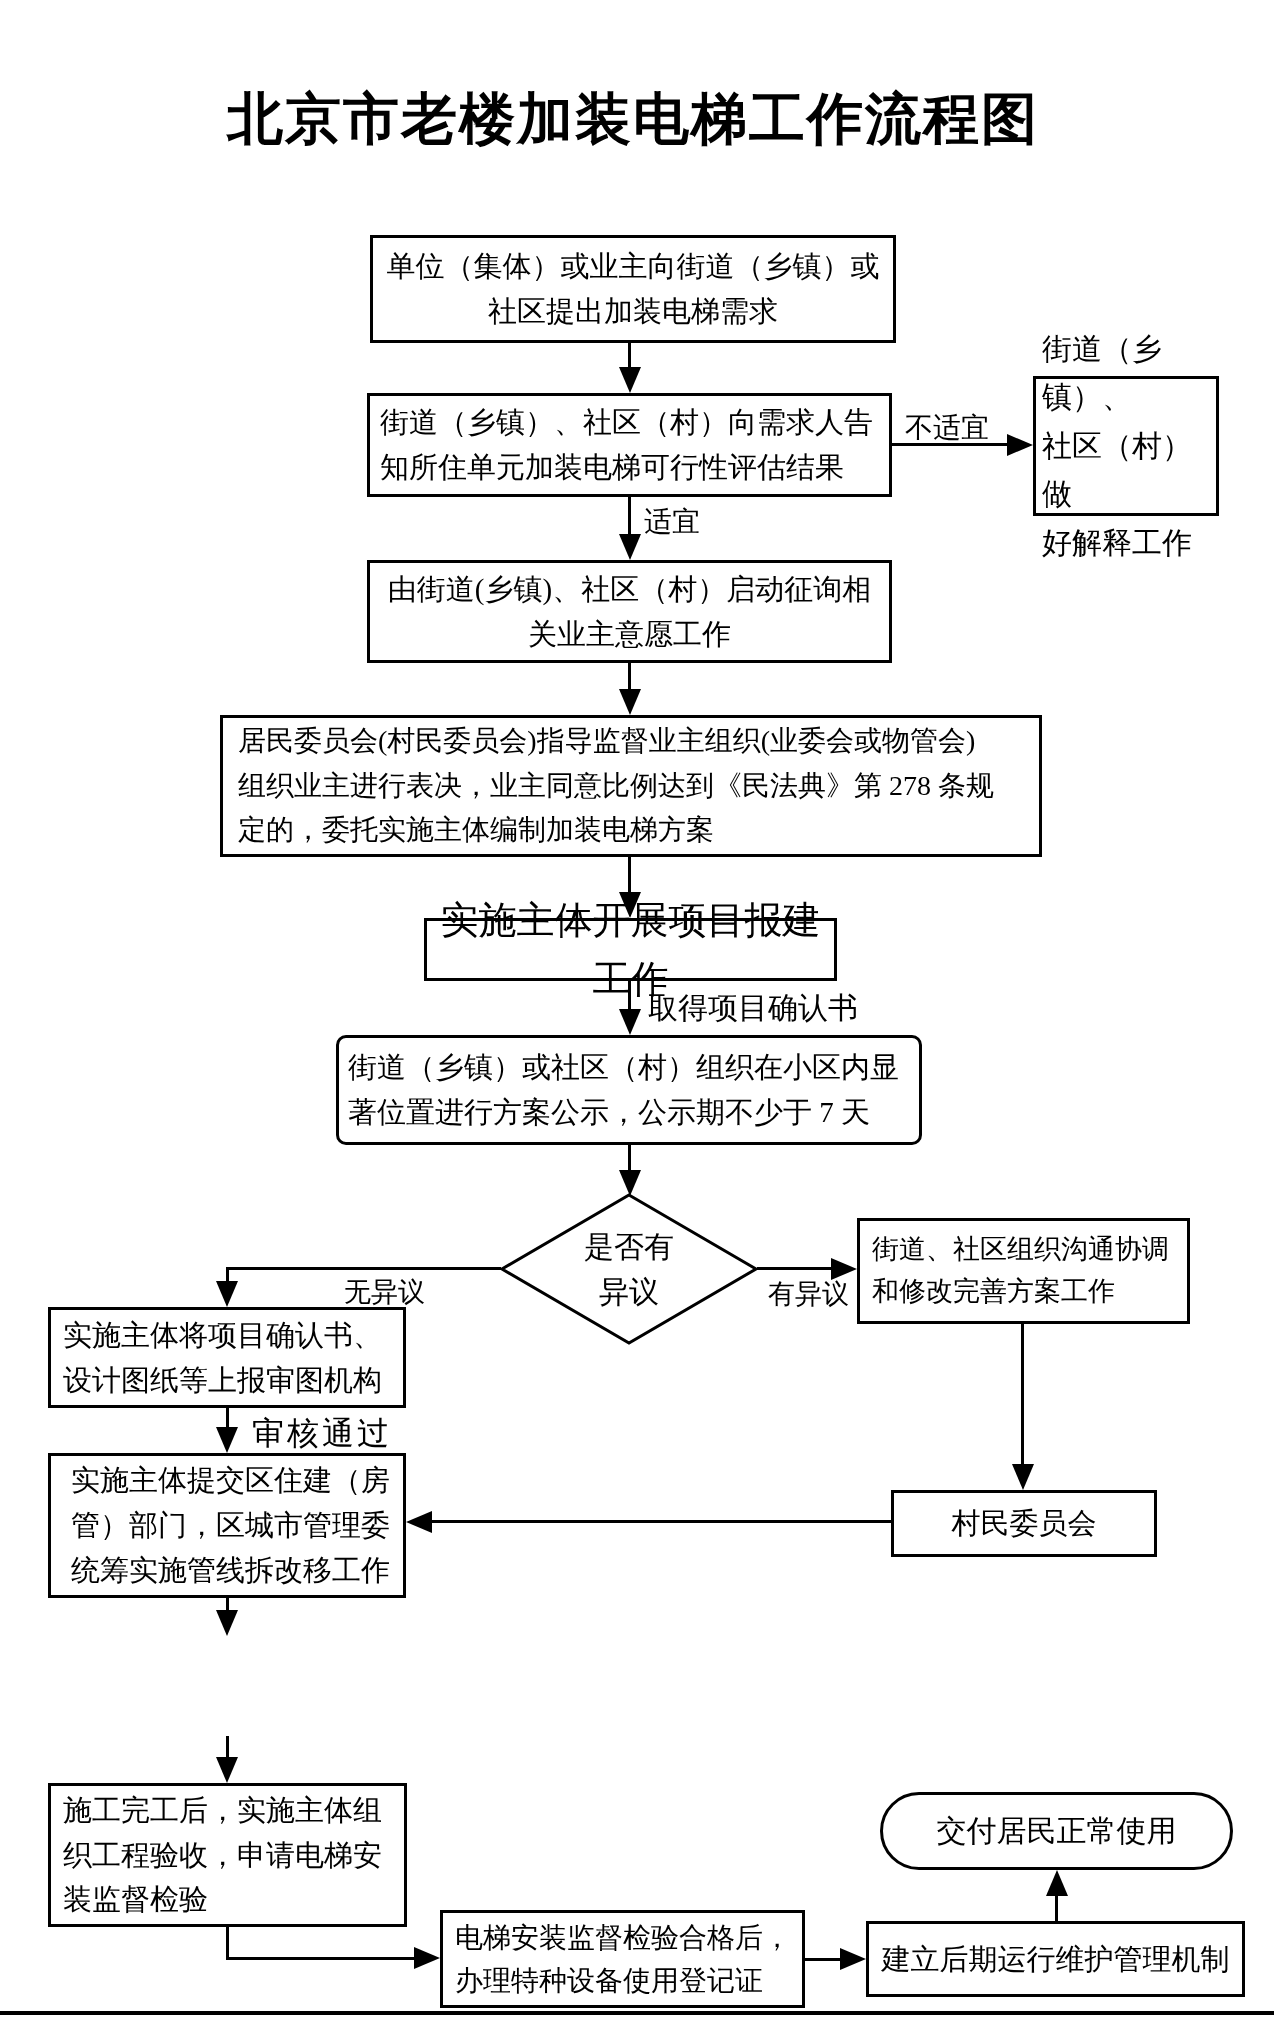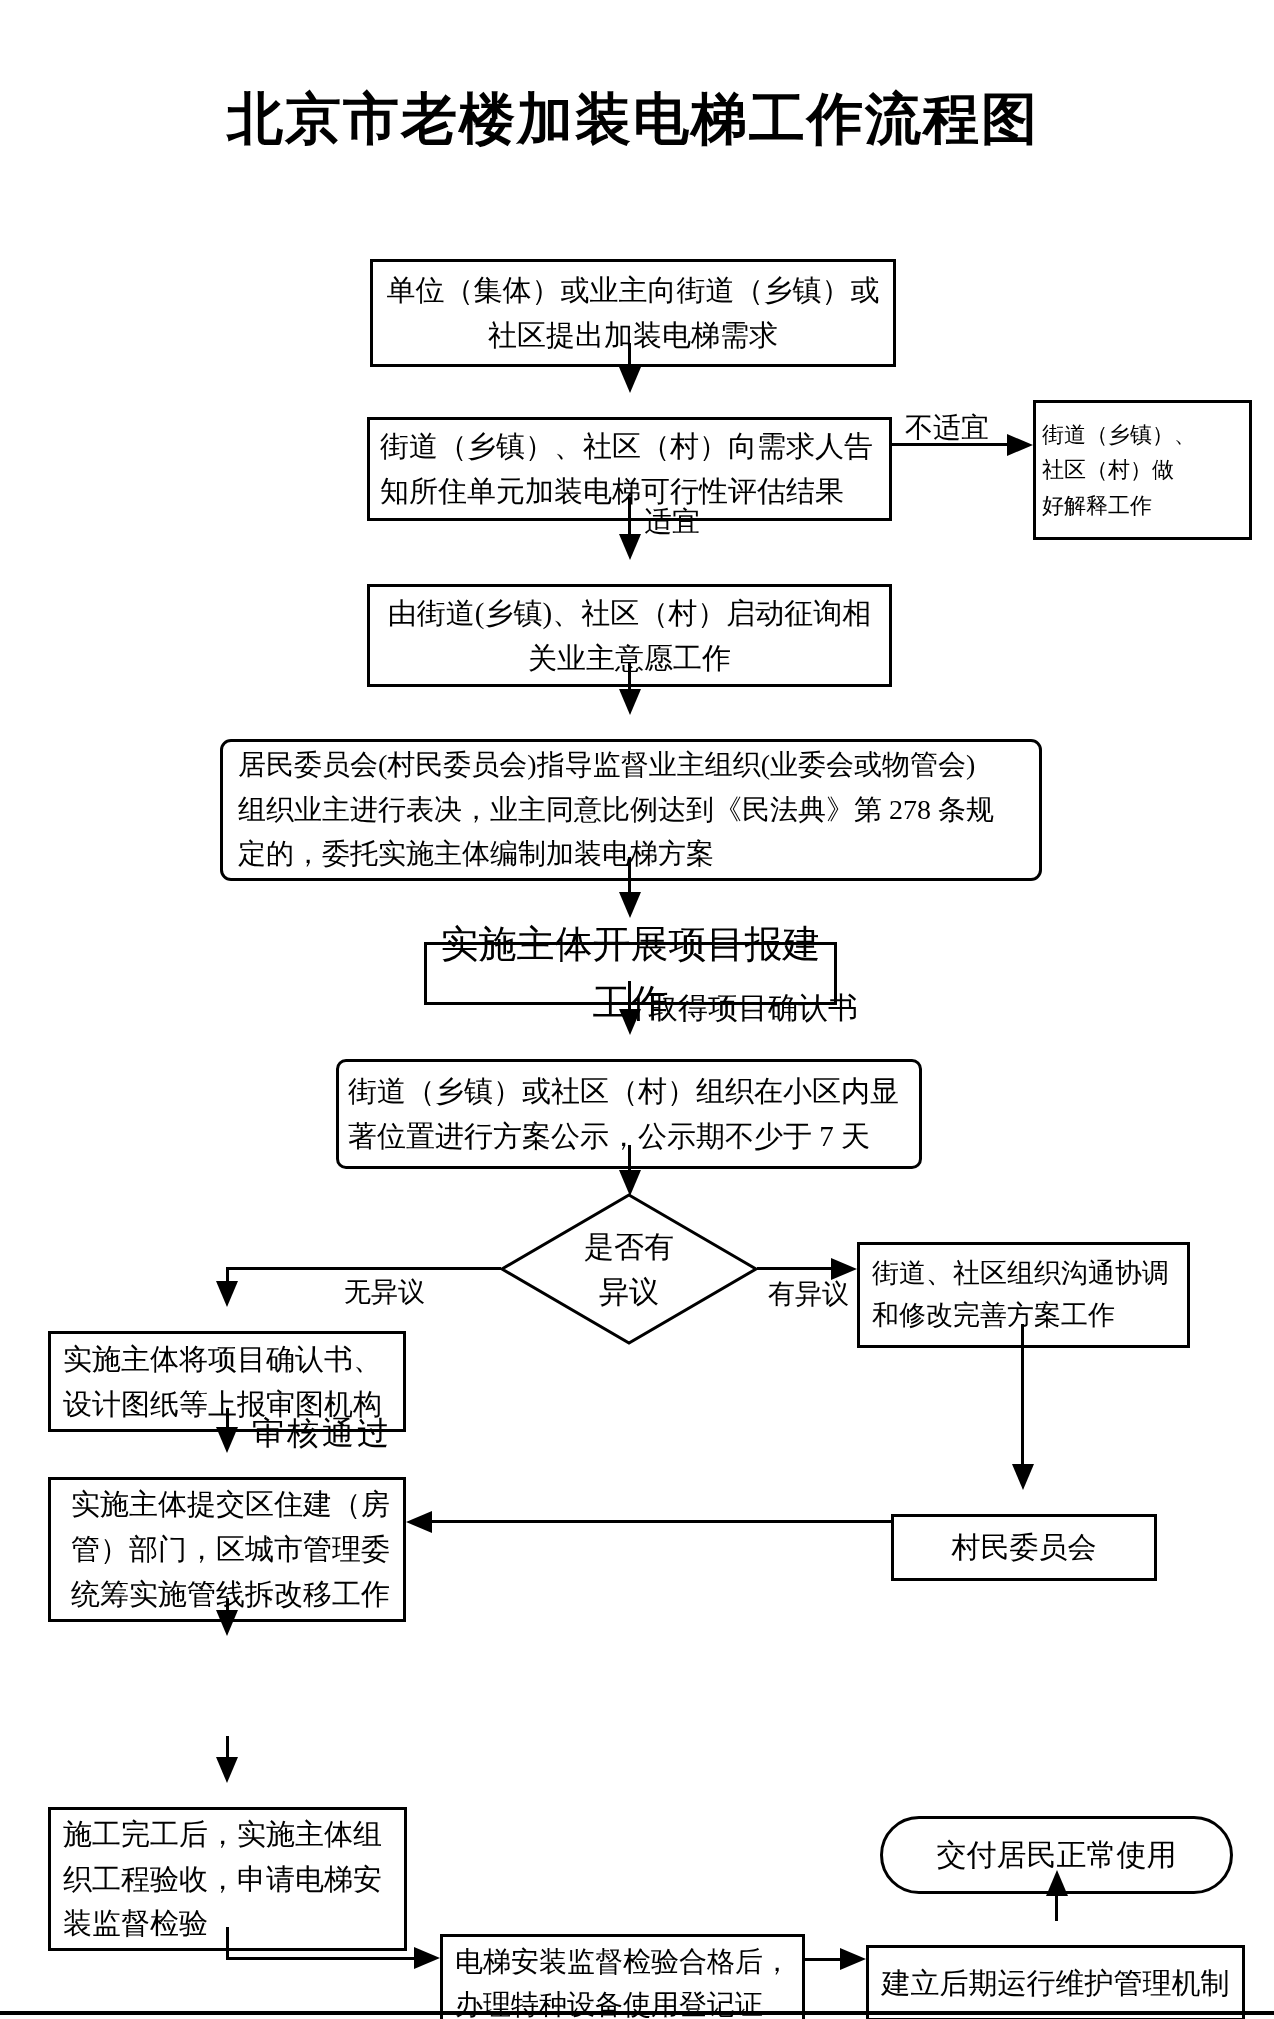--- a/index.html
+++ b/index.html
@@ -7,21 +7,21 @@
     position:relative;width:1274px;height:2019px;background:#ffffff;
     font-family:"Liberation Serif","DejaVu Serif",serif;color:#000;overflow:hidden;
   }
   .title{
     position:absolute;left:0;top:82px;width:1266px;text-align:center;
     font-size:56px;font-weight:bold;letter-spacing:2px;white-space:nowrap;
   }
   .node{
     position:absolute;border:3px solid #000;background:#fff;box-sizing:border-box;
     display:flex;align-items:center;white-space:pre-line;
-    font-size:29px;line-height:1.55;margin-top:24px;
+    font-size:29px;line-height:1.55;
   }
   .c{justify-content:center;text-align:center;}
   .l{justify-content:flex-start;text-align:left;}
   .stadium{border-radius:40px/40px;}
   .lbl{position:absolute;font-size:27px;white-space:nowrap;}
   .stem{position:absolute;background:#000;}
   .ah{position:absolute;width:0;height:0;}
   .ah-down{border-left:11px solid transparent;border-right:11px solid transparent;border-top:26px solid #000;}
   .ah-up{border-left:11px solid transparent;border-right:11px solid transparent;border-bottom:26px solid #000;}
   .ah-right{border-top:11px solid transparent;border-bottom:11px solid transparent;border-left:26px solid #000;}
@@ -40,28 +40,28 @@
 <div id="canvas">
 
   <div class="title">北京市老楼加装电梯工作流程图</div>
 
   <div class="node c" style="left:370px;top:235px;width:526px;height:108px;font-size:29px;">单位（集体）或业主向街道（乡镇）或
 社区提出加装电梯需求</div>
 
   <div class="node l" style="left:367px;top:393px;width:525px;height:104px;padding-left:10px;">街道（乡镇）、社区（村）向需求人告
 知所住单元加装电梯可行性评估结果</div>
 
-  <div class="node l" style="left:1033px;top:376px;width:219px;height:140px;padding-left:6px;font-size:22px;line-height:1.62;">街道（乡镇）、
+  <div class="node l" style="left:1033px;top:376px;width:186px;height:140px;padding-left:6px;font-size:30px;line-height:1.62;">街道（乡镇）、
 社区（村）做
 好解释工作</div>
 
   <div class="node c" style="left:367px;top:560px;width:525px;height:103px;">由街道(乡镇)、社区（村）启动征询相
 关业主意愿工作</div>
 
-  <div class="node l" style="left:220px;top:715px;width:822px;height:142px;padding-left:15px;font-size:28px;line-height:1.6;border-radius:11px;">居民委员会(村民委员会)指导监督业主组织(业委会或物管会)
+  <div class="node l" style="left:220px;top:715px;width:822px;height:142px;padding-left:15px;font-size:28px;line-height:1.6;">居民委员会(村民委员会)指导监督业主组织(业委会或物管会)
 组织业主进行表决，业主同意比例达到《民法典》第 278 条规
 定的，委托实施主体编制加装电梯方案</div>
 
   <div class="node c" style="left:424px;top:918px;width:413px;height:63px;font-size:38px;">实施主体开展项目报建工作</div>
 
   <div class="node l" style="left:336px;top:1035px;width:586px;height:110px;padding-left:9px;border-radius:10px;">街道（乡镇）或社区（村）组织在小区内显
 著位置进行方案公示，公示期不少于 7 天</div>
 
   <svg class="diamond-wrap" width="262" height="154" viewBox="0 0 262 154">
     <polygon points="131,3 258,77 131,151 4,77" fill="#ffffff" stroke="#000000" stroke-width="3"></polygon>

